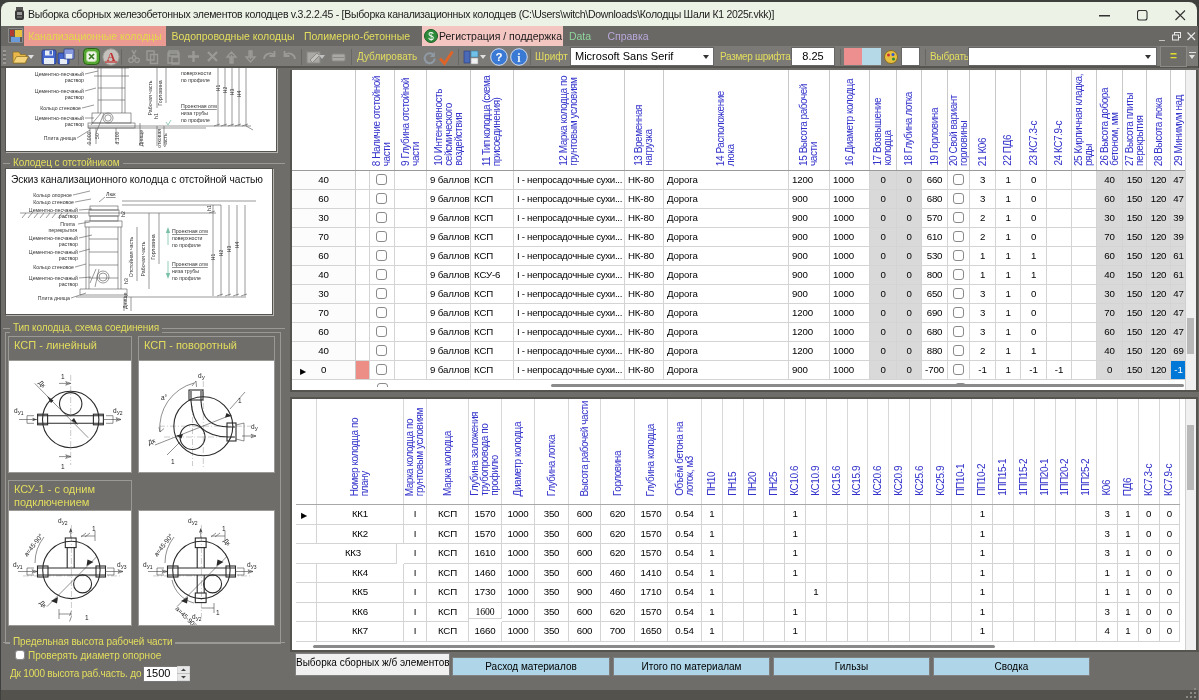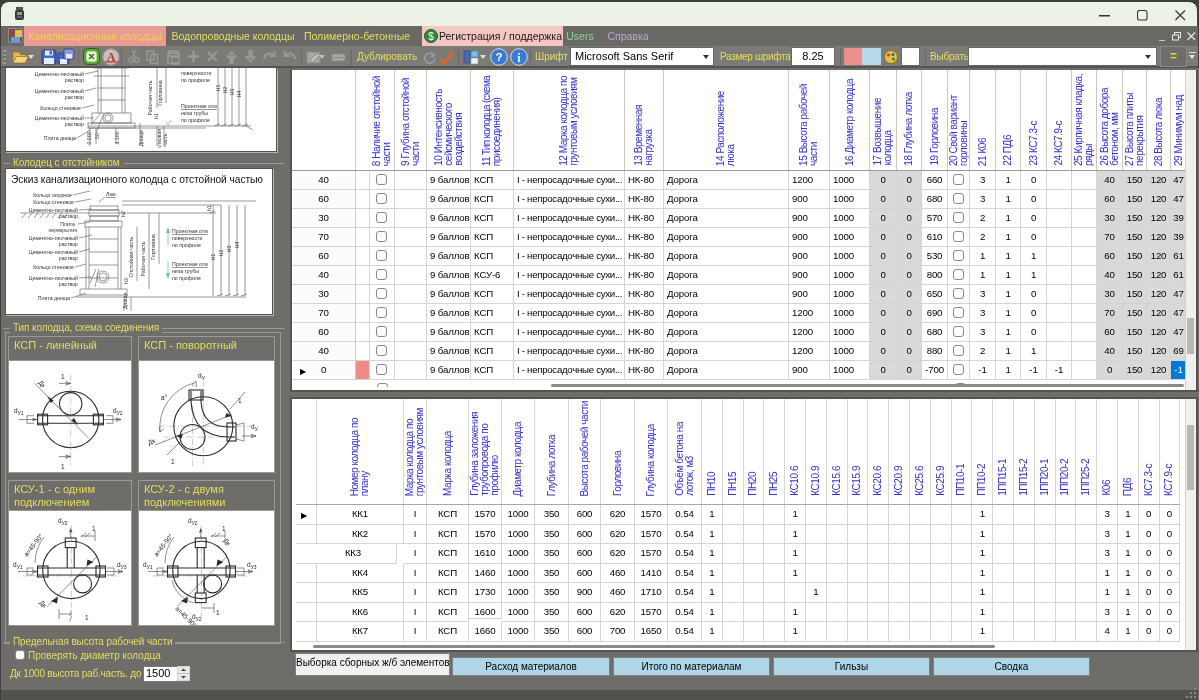--- a/index.html
+++ b/index.html
@@ -28,20 +28,21 @@
 .tab{position:absolute;top:656px;height:20px;font-size:10px;white-space:nowrap;overflow:hidden;text-align:center;color:#000;border:1px solid #808080;line-height:18px;}
 </style></head><body>
 <div id="win">
 <div id="titlebar">
  <svg class="abs" style="left:10px;top:4px" width="16" height="16">
         <rect x="5" y="1" width="7" height="3" fill="#555"></rect>
         <rect x="4" y="4" width="9" height="10" rx="2" fill="#3a3a3a"></rect>
         <rect x="6" y="6" width="5" height="3" fill="#999"></rect>
         <rect x="6" y="10" width="5" height="2" fill="#666"></rect>
       </svg>
+ <div id="titletext">Выборка сборных железобетонных элементов колодцев v.3.2.2.45 - [Выборка канализационных колодцев (C:\Users\witch\Downloads\Колодцы Шали К1 2025г.vkk)]</div>
  <svg class="abs" style="left:1098px;top:13px" width="12" height="2">
         <rect width="11" height="1.5" fill="#333"></rect>
       </svg>
  <svg class="abs" style="left:1136px;top:8px" width="11" height="11">
         <rect x="0.5" y="0.5" width="9.5" height="9.5" rx="2" fill="none" stroke="#333" stroke-width="1.1"></rect>
       </svg>
  <svg class="abs" style="left:1174px;top:8px" width="11" height="11">
         <path d="M0.5 0.5 L10 10 M10 0.5 L0.5 10" stroke="#333" stroke-width="1.1"></path>
       </svg>
 </div>
@@ -55,21 +56,21 @@
       </svg>
  <div class="mi" style="left:23px;width:142px;background:#ec9b93;color:#e4d84a;">Канализационные колодцы</div>
  <div class="mi" style="left:166px;width:132px;color:#e4de5e;">Водопроводные колодцы</div>
  <div class="mi" style="left:300px;width:112px;color:#e4de5e;">Полимерно-бетонные</div>
  <div class="mi" style="left:421px;width:141px;background:#f3c6c2;color:#1a1a1a;padding-left:16px;">Регистрация / поддержка
    <svg class="abs" style="left:2px;top:3px" width="14" height="14">
           <circle cx="7" cy="7" r="6.5" fill="#2e8b3a" stroke="#1d5c26"></circle>
           <text x="7" y="10.5" font-size="10" fill="#fff" text-anchor="middle" font-family="Liberation Sans">$</text>
         </svg>
  </div>
- <div class="mi" style="left:564px;width:30px;color:#8fd49c;">Users</div>
+ <div class="mi" style="left:564px;width:30px;color:#8fd49c;">Data</div>
  <div class="mi" style="left:602px;width:50px;color:#b9a8da;">Справка</div>
  <div class="mi" style="left:1156px;width:10px;color:#e8e8e8;font-size:10px;">_</div>
  <svg class="abs" style="left:1171px;top:6px" width="9" height="9">
         <rect x="2.5" y="0.5" width="6" height="5" fill="none" stroke="#e8e8e8"></rect>
         <rect x="0.5" y="3" width="6" height="5" fill="#696864" stroke="#e8e8e8"></rect>
       </svg>
  <svg class="abs" style="left:1186px;top:6px" width="9" height="9">
         <path d="M0.5 0.5 L8 8 M8 0.5 L0.5 8" stroke="#e8e8e8" stroke-width="1.2"></path>
       </svg>
 </div>
@@ -401,24 +402,20 @@
           <path d="M50 103 H62.4 M50 108 V98 M62.4 100 l-1.8 5 M62.4 105.5 l-1.8 5" stroke="#444" stroke-width="0.6" fill="none"></path>
           <text x="76" y="109" font-size="6.5" fill="#222" font-family="Liberation Sans, sans-serif">1</text>
           <path d="M35 26 A 42 42 0 0 0 26 52" stroke="#444" stroke-width="0.6" fill="none"></path>
           <text x="18" y="46" font-size="6.5" fill="#222" font-family="Liberation Sans, sans-serif" transform="rotate(-52 18 46)">a=45-90°</text>
           <path d="M72 25 H86 M86 20 V30 M77 22 l-5 4 M81 22 l-5 4" stroke="#444" stroke-width="0.6" fill="none"></path>
           <text x="83" y="20" font-size="6.5" fill="#222" font-family="Liberation Sans, sans-serif">1</text>
           <text x="49" y="12" font-size="6.5" fill="#222" font-family="Liberation Sans, sans-serif">d<tspan font-size="5" dy="1.5">У2</tspan></text>
           <text x="4" y="56" font-size="6.5" fill="#222" font-family="Liberation Sans, sans-serif">d<tspan font-size="5" dy="1.5">У1</tspan></text>
           <text x="108" y="56" font-size="6.5" fill="#222" font-family="Liberation Sans, sans-serif">d<tspan font-size="5" dy="1.5">У3</tspan></text>
         </svg></div>
-      <div class="abs" style="left:137px;top:412px;width:137px;height:30px;border:1px solid #9a9995;border-bottom:none;font-size:11px;color:#e4de5e;">
-        <div style="position:absolute;left:5px;top:2px;">КСУ-2 - с двумя</div>
-        <div style="position:absolute;left:5px;top:15px;">подключениями</div>
-      </div>
       <div class="abs" style="left:137px;top:442px;width:137px;height:116px;background:#fff;border:1px solid #9a9995;"><svg width="133" height="114" viewBox="0 0 133 114">
           <path d="M62.4 14 V106 M14 64.9 H112" stroke="#999" stroke-width="0.5" fill="none" stroke-dasharray="6 2 1 2"></path>
           <circle cx="62.4" cy="58.9" r="28.7" stroke="#2a2a2a" stroke-width="1.1" fill="none"></circle>
           <path d="M28 57 H96 M28 64 H96" stroke="#2a2a2a" stroke-width="1.1" fill="none"></path>
           <path d="M58.2 36 V57 M65.2 36 V57" stroke="#2a2a2a" stroke-width="1.1" fill="none"></path>
           <rect x="28.5" y="55" width="10.5" height="11" stroke="#2a2a2a" stroke-width="1.1" fill="none"></rect>
           <rect x="87" y="55" width="9.5" height="11" stroke="#2a2a2a" stroke-width="1.1" fill="none"></rect>
           <rect x="56.3" y="27" width="10.8" height="9.6" stroke="#2a2a2a" stroke-width="1.1" fill="none"></rect>
           <path d="M25 57 h-7 v7 h7 M98 57 h7 v7 h-7" stroke="#444" stroke-width="0.6" fill="none"></path>
           <path d="M9 60.5 H28 M28 60.5 l-5 -1.8 l1.5 1.8 l-1.5 1.8 z" stroke="#444" stroke-width="0.6" fill="none"></path>
@@ -440,21 +437,21 @@
           <text x="18" y="46" font-size="6.5" fill="#222" font-family="Liberation Sans, sans-serif" transform="rotate(-52 18 46)">a=45-90°</text>
           <path d="M72 25 H86 M86 20 V30 M77 22 l-5 4 M81 22 l-5 4" stroke="#444" stroke-width="0.6" fill="none"></path>
           <text x="83" y="20" font-size="6.5" fill="#222" font-family="Liberation Sans, sans-serif">1</text>
           <text x="49" y="12" font-size="6.5" fill="#222" font-family="Liberation Sans, sans-serif">d<tspan font-size="5" dy="1.5">У2</tspan></text>
           <text x="4" y="56" font-size="6.5" fill="#222" font-family="Liberation Sans, sans-serif">d<tspan font-size="5" dy="1.5">У1</tspan></text>
           <text x="108" y="56" font-size="6.5" fill="#222" font-family="Liberation Sans, sans-serif">d<tspan font-size="5" dy="1.5">У3</tspan></text>
         </svg></div>
       <div class="gbord" style="left:2px;top:574px;width:282px;"></div>
       <div class="grouplabel" style="left:9px;top:568px;">Предельная высота рабочей части</div>
       <div class="chk" style="left:14px;top:582px;width:10px;height:10px;"></div>
-      <div class="abs" style="left:27px;top:582px;font-size:10px;color:#e4de5e;">Проверять диаметр колодца</div>
+      <div class="abs" style="left:27px;top:582px;font-size:10px;color:#e4de5e;">Проверять диаметр опорное</div>
       <div class="abs" style="left:9px;top:600px;font-size:10px;letter-spacing:-0.2px;color:#e4de5e;">Дк  1000 высота раб.часть. до</div>
       <div class="abs" style="left:142px;top:598px;width:47px;height:16px;background:#fff;border:1px solid #777;font-size:11px;padding-left:2px;color:#000;">1500</div>
       <svg class="abs" style="left:176px;top:598px" width="13" height="15">
         <rect x="0" y="0" width="13" height="7.5" fill="#e8e8e8" stroke="#aaa" stroke-width="0.5"></rect>
         <rect x="0" y="7.5" width="13" height="7.5" fill="#e8e8e8" stroke="#aaa" stroke-width="0.5"></rect>
         <path d="M6.5 2.5 L4 5 L9 5 Z" fill="#444"></path>
         <path d="M6.5 12.5 L4 10 L9 10 Z" fill="#444"></path>
       </svg>
     </div>
     <div class="abs" style="left:1px;top:690px;width:1197px;height:10px;background:#53524d;z-index:50;"></div>
@@ -1126,21 +1123,21 @@
     <div class="cell ctr" style="left:1055.6px;top:583.0px;width:20.8px;height:19.5px;line-height:18px;"></div>
     <div class="cell ctr" style="left:1076.4px;top:583.0px;width:20.8px;height:19.5px;line-height:18px;"></div>
     <div class="cell ctr" style="left:1097.2px;top:583.0px;width:20.8px;height:19.5px;line-height:18px;">1</div>
     <div class="cell ctr" style="left:1118.0px;top:583.0px;width:20.8px;height:19.5px;line-height:18px;">1</div>
     <div class="cell ctr" style="left:1138.8px;top:583.0px;width:20.8px;height:19.5px;line-height:18px;">0</div>
     <div class="cell ctr" style="left:1159.6px;top:583.0px;width:20.8px;height:19.5px;line-height:18px;">0</div>
     <div class="cell ctr" style="left:296.0px;top:602.5px;width:21.0px;height:19.5px;line-height:18px;"></div>
     <div class="cell ctr" style="left:317.0px;top:602.5px;width:87.0px;height:19.5px;line-height:18px;">КК6</div>
     <div class="cell ctr" style="left:404.0px;top:602.5px;width:23.0px;height:19.5px;line-height:18px;">I</div>
     <div class="cell ctr" style="left:427.0px;top:602.5px;width:42.0px;height:19.5px;line-height:18px;">КСП</div>
-    <div class="cell ctr" style="left:469.0px;top:602.5px;width:33.0px;height:16px;line-height:18px;">1600</div>
+    <div class="cell ctr" style="left:469.0px;top:602.5px;width:33.0px;height:16px;line-height:18px;font-family:Liberation Serif, serif;">1600</div>
     <div class="cell ctr" style="left:502.0px;top:602.5px;width:33.0px;height:19.5px;line-height:18px;">1000</div>
     <div class="cell ctr" style="left:535.0px;top:602.5px;width:34.0px;height:19.5px;line-height:18px;">350</div>
     <div class="cell ctr" style="left:569.0px;top:602.5px;width:32.0px;height:19.5px;line-height:18px;">600</div>
     <div class="cell ctr" style="left:601.0px;top:602.5px;width:34.0px;height:19.5px;line-height:18px;">620</div>
     <div class="cell ctr" style="left:635.0px;top:602.5px;width:33.0px;height:19.5px;line-height:18px;">1570</div>
     <div class="cell ctr" style="left:668.0px;top:602.5px;width:34.0px;height:19.5px;line-height:18px;">0.54</div>
     <div class="cell ctr" style="left:702.0px;top:602.5px;width:20.8px;height:19.5px;line-height:18px;">1</div>
     <div class="cell ctr" style="left:722.8px;top:602.5px;width:20.8px;height:19.5px;line-height:18px;"></div>
     <div class="cell ctr" style="left:743.6px;top:602.5px;width:20.8px;height:19.5px;line-height:18px;"></div>
     <div class="cell ctr" style="left:764.4px;top:602.5px;width:20.8px;height:19.5px;line-height:18px;"></div>

